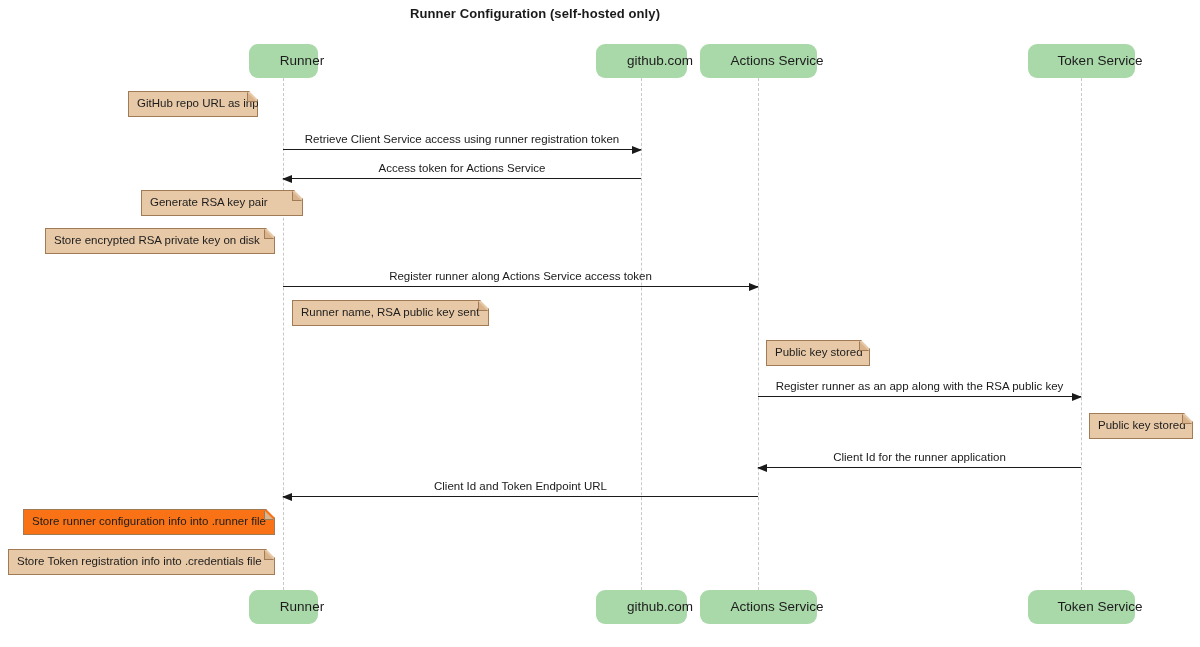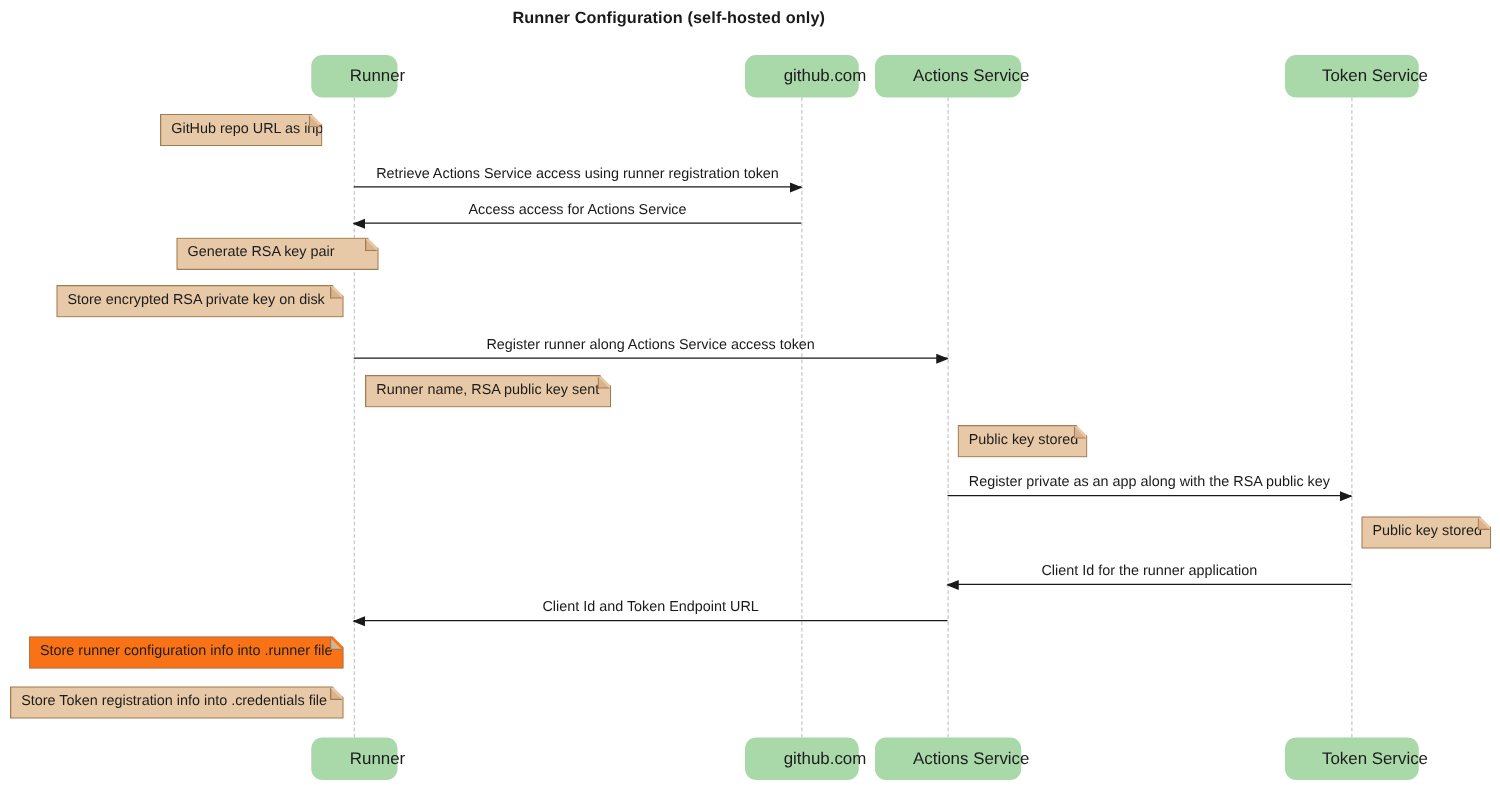--- a/index.html
+++ b/index.html
@@ -171,39 +171,39 @@
       </div>
       <div class="participant" style="left: 1027.5px; top: 590px; width: 107px; background: rgb(169, 216, 169);">
         <span class="participant-label">Token Service</span>
       </div>
     </div>
   <div id="messages-layer">
       <div class="message" style="left: 283px; top: 149px; width: 358px;">
         <div class="message-line" style="border-top-color: rgb(26, 26, 26);">
           <div class="arrowhead right"></div>
         </div>
-        <div class="message-label">Retrieve Actions Service access using runner registration token</div>
+        <div class="message-label">Retrieve Client Service access using runner registration token</div>
       </div>
       <div class="message" style="left: 283px; top: 178px; width: 358px;">
         <div class="message-line" style="border-top-color: rgb(26, 26, 26);">
           <div class="arrowhead left"></div>
         </div>
-        <div class="message-label">Access access for Actions Service</div>
+        <div class="message-label">Access token for Actions Service</div>
       </div>
       <div class="message" style="left: 283px; top: 286px; width: 475px;">
         <div class="message-line" style="border-top-color: rgb(26, 26, 26);">
           <div class="arrowhead right"></div>
         </div>
         <div class="message-label">Register runner along Actions Service access token</div>
       </div>
       <div class="message" style="left: 758px; top: 396px; width: 323px;">
         <div class="message-line" style="border-top-color: rgb(26, 26, 26);">
           <div class="arrowhead right"></div>
         </div>
-        <div class="message-label">Register private as an app along with the RSA public key</div>
+        <div class="message-label">Register runner as an app along with the RSA public key</div>
       </div>
       <div class="message" style="left: 758px; top: 467px; width: 323px;">
         <div class="message-line" style="border-top-color: rgb(26, 26, 26);">
           <div class="arrowhead left"></div>
         </div>
         <div class="message-label">Client Id for the runner application</div>
       </div>
       <div class="message" style="left: 283px; top: 496px; width: 475px;">
         <div class="message-line" style="border-top-color: rgb(26, 26, 26);">
           <div class="arrowhead left"></div>

